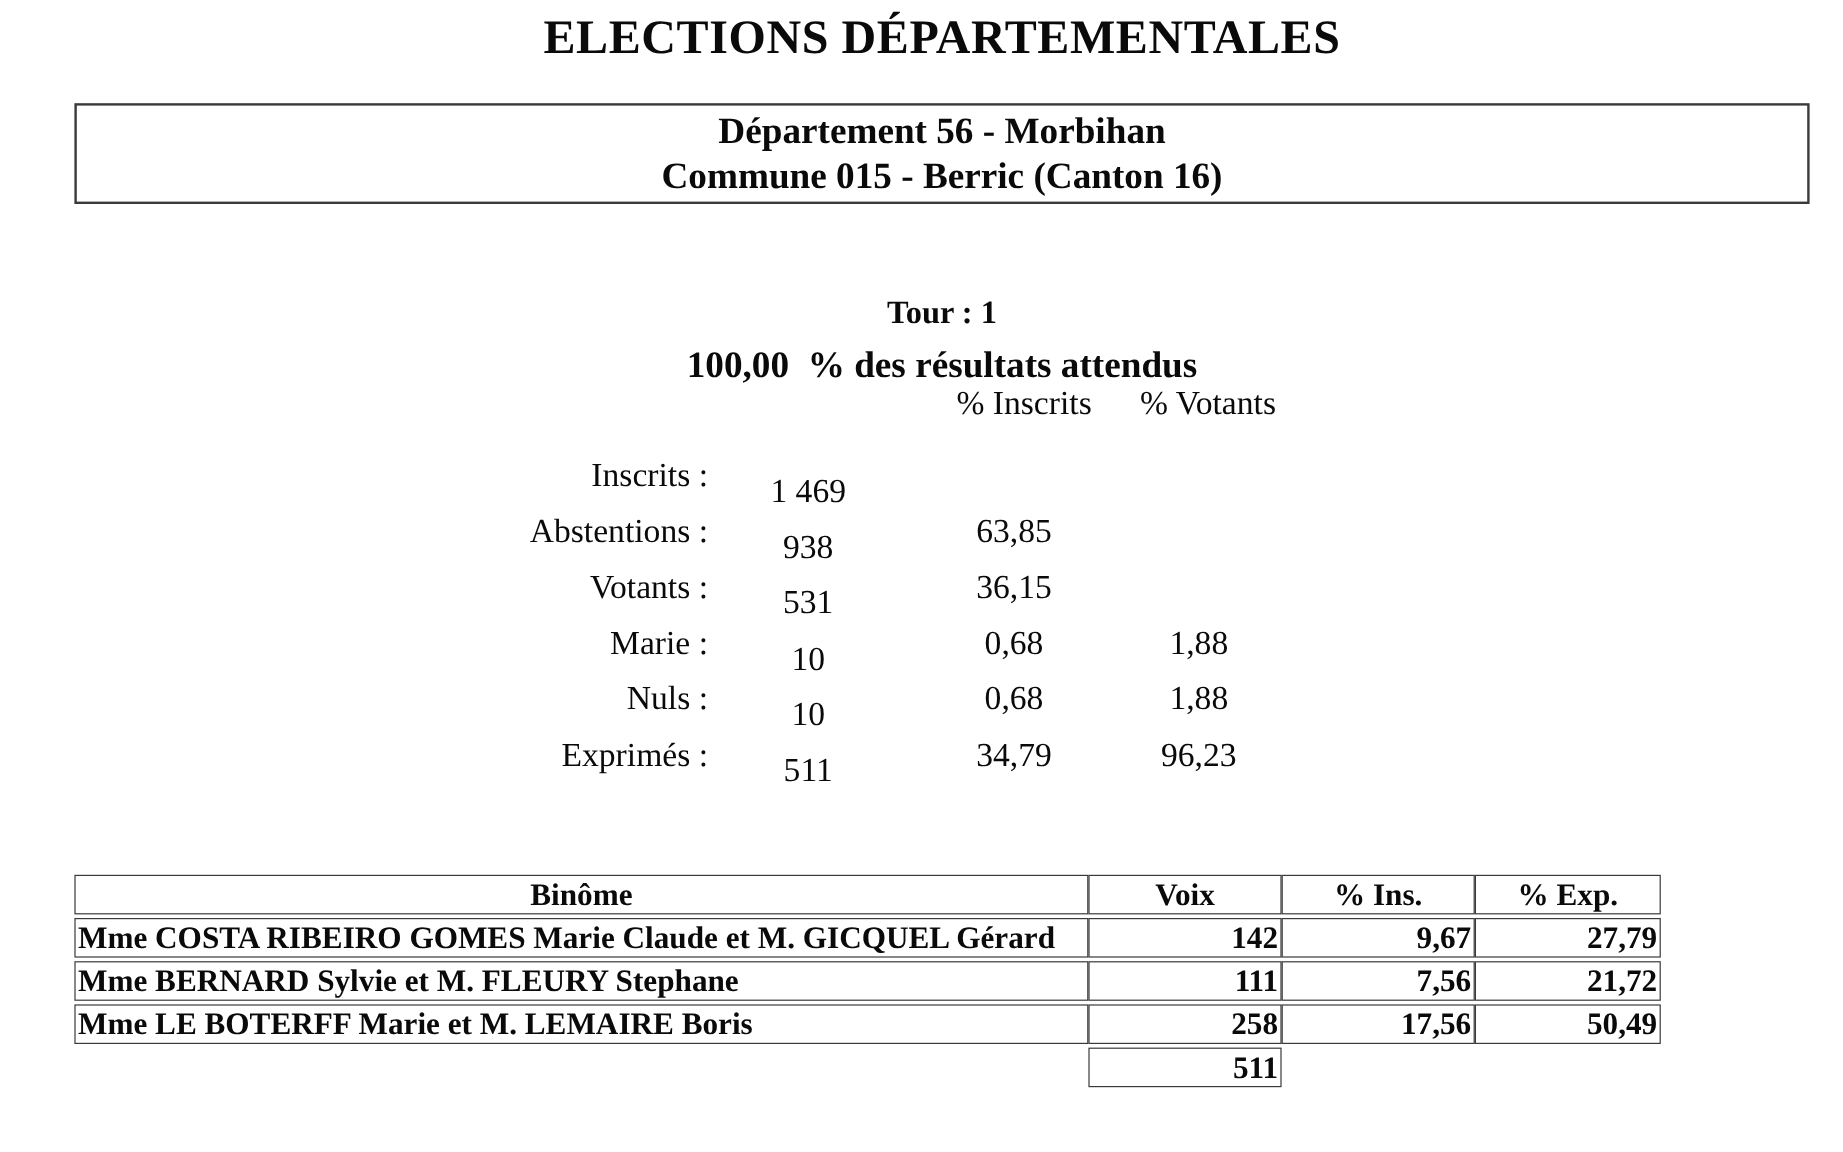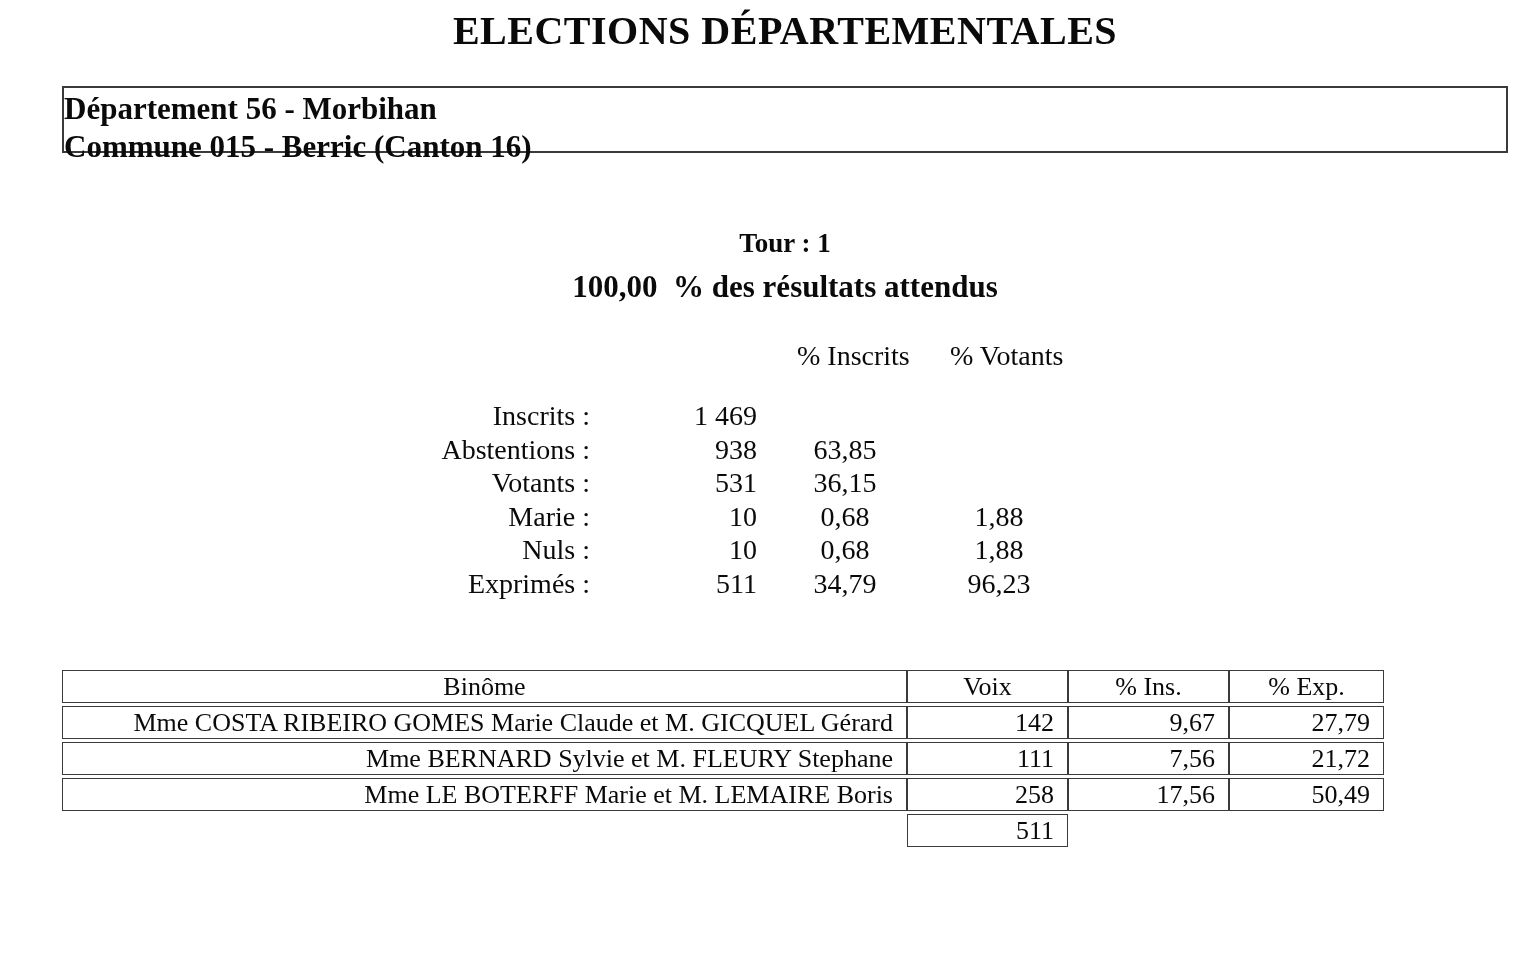--- a/index.html
+++ b/index.html
@@ -17,70 +17,70 @@
     margin-top: 8px; text-align: center;
     font-size: 40px; font-weight: bold; line-height: 46px;
     letter-spacing: 0.5px;
   }
   .date {
     margin-top: 4px; text-align: center;
     font-size: 31px; font-weight: bold; line-height: 36px;
   }
 
   .dept-box {
-    margin-top: 32px; height: 67px;
+    margin-top: 32px; height: 84px;
     border: 2px solid #3a3a3a;
-    padding-top: 2px; 
+    padding-top: 2px; text-align: center;
   }
   .dept-box .line {
     font-size: 31px; font-weight: bold; line-height: 38px;
   }
 
   .tour-label {
     margin-top: 72px; text-align: center;
     font-size: 27px; font-weight: bold; line-height: 36px;
   }
   .progress-label {
     margin-top: 8px; text-align: center;
     font-size: 31px; font-weight: bold; line-height: 36px;
     white-space: pre;
   }
 
   
-  .stats-header { position: relative; margin-top: 36px; height: 30px; font-size: 28px; line-height: 30px; }
+  .stats-header { position: relative; height: 30px; font-size: 28px; line-height: 30px; }
   .stats-header .hdr-ins { position: absolute; left: 735px; }
   .stats-header .hdr-vot { position: absolute; left: 888px; }
 
   .stats { margin-top: 28px; }
   .stats-row {
     display: grid;
     grid-template-columns: 528px 167px 176px 132px;
     font-size: 28px; line-height: 33.5px;
   }
   .stats-row .lbl { text-align: right; }
-  .stats-row .val { text-align: right; }
+  .stats-row .val { text-align: center; margin-top: 13px; }
   .stats-row .p1  { text-align: center; font-family: Liberation Serif, serif; }
   .stats-row .p2  { text-align: center; }
 
   
   table.results {
     margin-top: 67px;
     border-collapse: separate; border-spacing: 0 3px;
     table-layout: fixed; width: 1322px;
     font-size: 26px;
   }
   table.results th, table.results td {
     border: 1px solid #3a3a3a;
-    padding: 1px 13px;
+    padding: 1px 2px;
     line-height: 29px;
-    font-weight: normal;
+    font-weight: bold;
     overflow: hidden; white-space: nowrap;
   }
   table.results th { text-align: center; }
-  td.name { text-align: right; margin-top: 12px; }
+  td.name { text-align: left; margin-top: 12px; }
   td.num  { text-align: right; }
   tr.total-row td.blank { border: none; }
 </style>
 </head>
 <body>
 
 <div class="doc">
 
   <div class="title">ELECTIONS DÉPARTEMENTALES</div>
 

